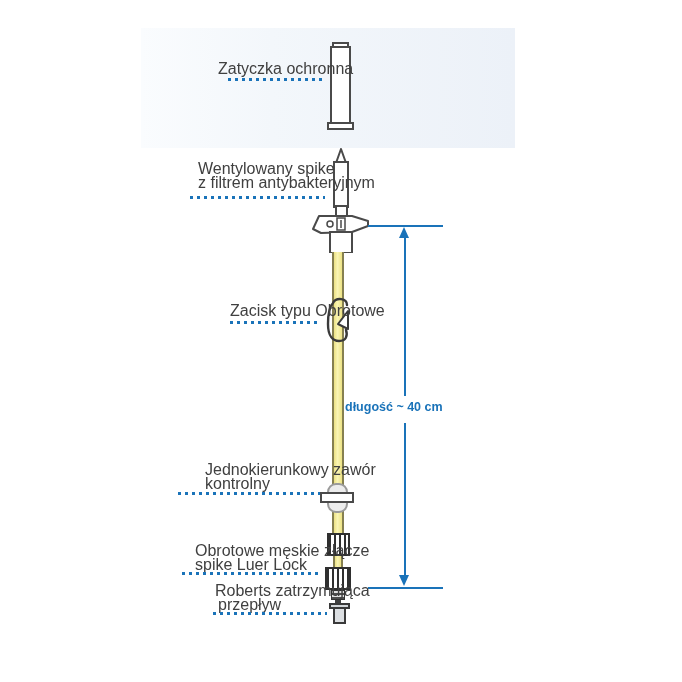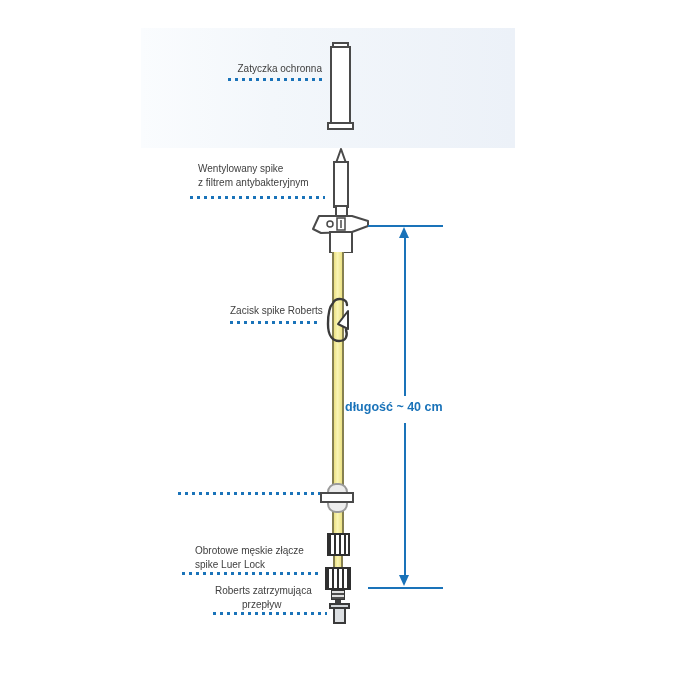--- a/index.html
+++ b/index.html
@@ -18,21 +18,21 @@
     box-sizing:border-box;background:linear-gradient(90deg,#ece284 0%,#faf5b4 45%,#ece284 100%);
     border-left:2px solid #868050;border-right:2px solid #868050;
   }
   .ribbed{
     box-sizing:border-box;border:2px solid #2f2f2f;
     background:repeating-linear-gradient(90deg,#2f2f2f 0 2px,#ffffff 2px 5px);
   }
   .gray{box-sizing:border-box;border:2px solid #3a3a3a;background:#dcdfe2;}
   
   .label{
-    color:#404040;font-size:10px;line-height:14px;white-space:nowrap;
+    color:#404040;font-size:16px;line-height:14px;white-space:nowrap;
   }
   .dots{
     height:3px;
     background-image:repeating-linear-gradient(90deg,#1a73b9 0 3px,transparent 3px 7px);
   }
   
   .dimline{background:#1a73b9;}
   .dim-label{
     color:#1a73b9;font-size:12.5px;font-weight:bold;text-align:left;white-space:nowrap;
   }
@@ -109,31 +109,35 @@
   </div>
   <div class="abs dots" style="left:228px;top:78px;width:94px;"></div>
 
   <div class="abs label" style="left:198px;top:162px;">
     <div>Wentylowany spike</div>
     <div>z filtrem antybakteryjnym</div>
   </div>
   <div class="abs dots" style="left:190px;top:196px;width:135px;"></div>
 
   <div class="abs label" style="left:230px;top:304px;">
-    <div>Zacisk spike Roberts</div>
+    <div>Zacisk typu Obrotowe</div>
   </div>
   <div class="abs dots" style="left:230px;top:321px;width:91px;"></div>
 
+  <div class="abs label" style="left:205px;top:463px;">
+    <div>Jednokierunkowy zawór</div>
+    <div>kontrolny</div>
+  </div>
   <div class="abs dots" style="left:178px;top:492px;width:142px;"></div>
 
   <div class="abs label" style="left:182px;top:544px;margin-left:13px;">
     <div>Obrotowe męskie złącze</div>
     <div>spike Luer Lock</div>
   </div>
   <div class="abs dots" style="left:182px;top:572px;width:138px;"></div>
 
   <div class="abs label" style="left:215px;top:584px;">
     <div>Roberts zatrzymująca</div>
-    <div style="padding-left:3px;margin-left:24px;">przepływ</div>
+    <div style="padding-left:3px;">przepływ</div>
   </div>
   <div class="abs dots" style="left:213px;top:612px;width:114px;"></div>
 
 </div>
 
 </body></html>

